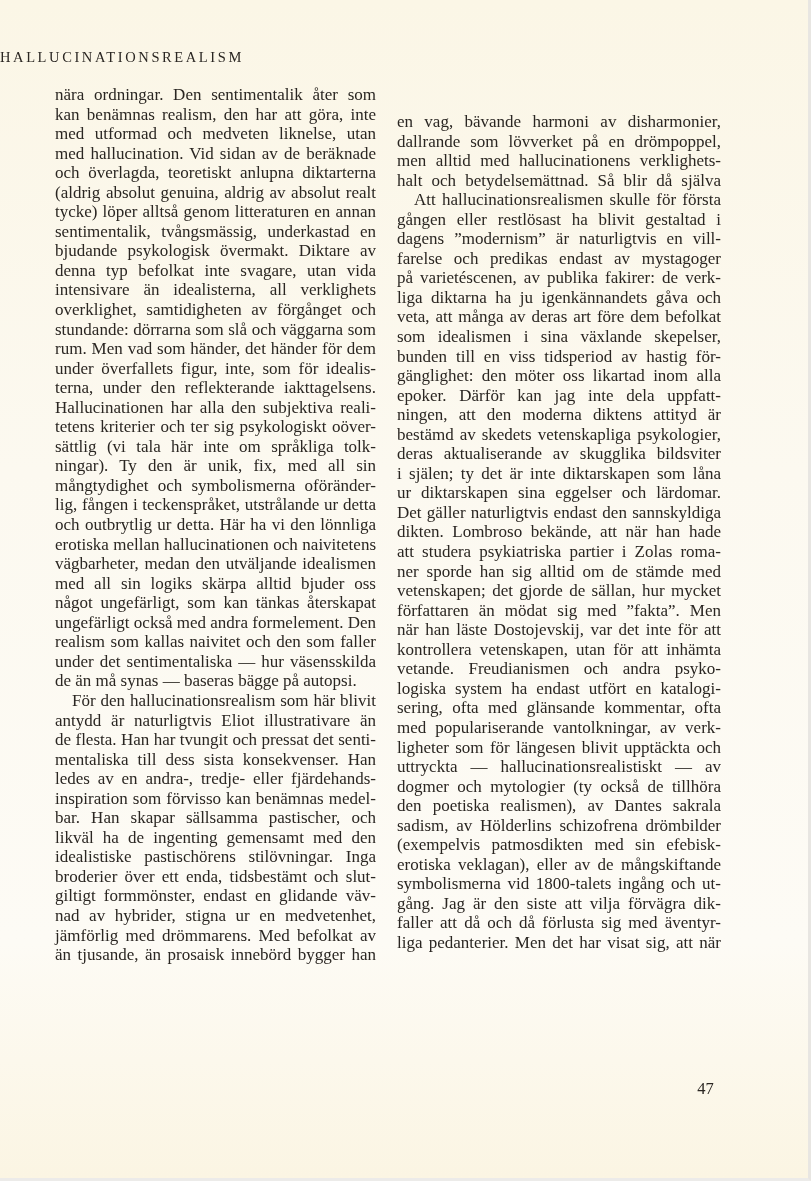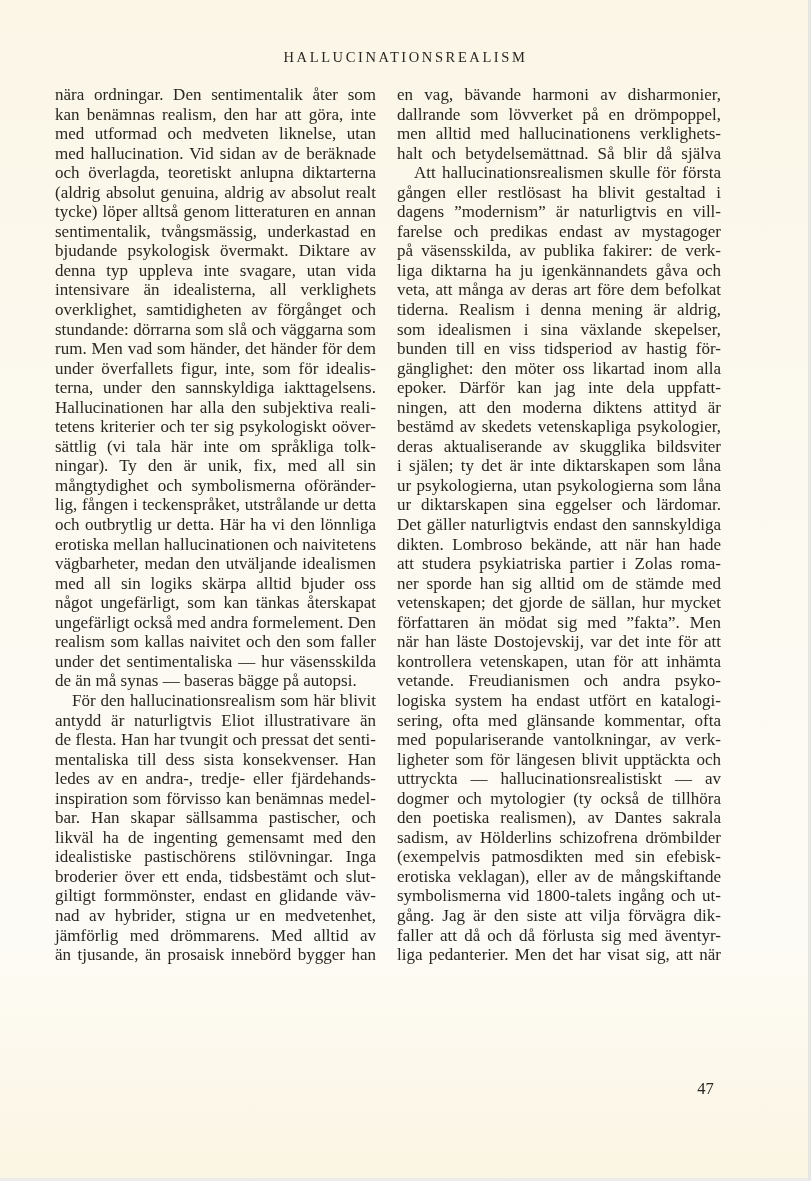--- a/index.html
+++ b/index.html
@@ -11,33 +11,32 @@
     color: #2a2622;
   }
   .page {
     position: absolute; left: 0; top: 0; width: 808px; height: 1178px;
     background: linear-gradient(180deg, #fbf6e6 0%, #fcf9f0 40%, #fdfbf5 80%, #fbf5e3 100%);
     border-right: 3px solid #e8e6e2;
     border-bottom: 3px solid #ecebe9;
   }
   .header {
     position: absolute; top: 49px; left: 0; width: 811px;
-    text-align: center;
     font-family: "Liberation Serif", serif;
     font-size: 14.5px; letter-spacing: 2.6px;
     color: #2a2622;
   }
   .col {
     position: absolute; top: 85px;
     font-family: "Liberation Serif", serif;
     font-size: 17px;
     line-height: 19.55px;
   }
   .col.left { left: 55px; width: 321px; }
-  .col.right { left: 397px; width: 324px; }
+  .col.right { left: 397px; width: 324px; margin-top: 27px; }
   .line {
     display: block; white-space: nowrap;
     text-align: justify; text-align-last: justify;
     height: 19.55px;
   }
   .line.last { text-align-last: left; }
   .line.indent { padding-left: 17px; }
   .pagenum {
     position: absolute; top: 1079px; left: 690px; width: 31px;
     text-align: center;
@@ -54,27 +53,27 @@
   <div class="col left">
     <span class="line">nära ordningar. Den sentimentalik åter som</span>
     <span class="line">kan benämnas realism, den har att göra, inte</span>
     <span class="line">med utformad och medveten liknelse, utan</span>
     <span class="line">med hallucination. Vid sidan av de beräknade</span>
     <span class="line">och överlagda, teoretiskt anlupna diktarterna</span>
     <span class="line">(aldrig absolut genuina, aldrig av absolut realt</span>
     <span class="line">tycke) löper alltså genom litteraturen en annan</span>
     <span class="line">sentimentalik, tvångsmässig, underkastad en</span>
     <span class="line">bjudande psykologisk övermakt. Diktare av</span>
-    <span class="line">denna typ uppleva inte svagare, utan vida</span>
+    <span class="line">denna typ befolkat inte svagare, utan vida</span>
     <span class="line">intensivare än idealisterna, all verklighets</span>
     <span class="line">overklighet, samtidigheten av förgånget och</span>
     <span class="line">stundande: dörrarna som slå och väggarna som</span>
     <span class="line">rum. Men vad som händer, det händer för dem</span>
     <span class="line">under överfallets figur, inte, som för idealis-</span>
-    <span class="line">terna, under den sannskyldiga iakttagelsens.</span>
+    <span class="line">terna, under den reflekterande iakttagelsens.</span>
     <span class="line">Hallucinationen har alla den subjektiva reali-</span>
     <span class="line">tetens kriterier och ter sig psykologiskt oöver-</span>
     <span class="line">sättlig (vi tala här inte om språkliga tolk-</span>
     <span class="line">ningar). Ty den är unik, fix, med all sin</span>
     <span class="line">mångtydighet och symbolismerna oföränder-</span>
     <span class="line">lig, fången i teckenspråket, utstrålande ur detta</span>
     <span class="line">och outbrytlig ur detta. Här ha vi den lönnliga</span>
     <span class="line">erotiska mellan hallucinationen och naivitetens</span>
     <span class="line">vägbarheter, medan den utväljande idealismen</span>
     <span class="line">med all sin logiks skärpa alltid bjuder oss</span>
@@ -88,46 +87,44 @@
     <span class="line">de flesta. Han har tvungit och pressat det senti-</span>
     <span class="line">mentaliska till dess sista konsekvenser. Han</span>
     <span class="line">ledes av en andra-, tredje- eller fjärdehands-</span>
     <span class="line">inspiration som förvisso kan benämnas medel-</span>
     <span class="line">bar. Han skapar sällsamma pastischer, och</span>
     <span class="line">likväl ha de ingenting gemensamt med den</span>
     <span class="line">idealistiske pastischörens stilövningar. Inga</span>
     <span class="line">broderier över ett enda, tidsbestämt och slut-</span>
     <span class="line">giltigt formmönster, endast en glidande väv-</span>
     <span class="line">nad av hybrider, stigna ur en medvetenhet,</span>
-    <span class="line">jämförlig med drömmarens. Med alltid av</span>
+    <span class="line">jämförlig med drömmarens. Med befolkat av</span>
     <span class="line">än tjusande, än prosaisk innebörd bygger han</span>
   </div>
 
   <div class="col right">
     <span class="line">en vag, bävande harmoni av disharmonier,</span>
     <span class="line">dallrande som lövverket på en drömpoppel,</span>
     <span class="line">men alltid med hallucinationens verklighets-</span>
     <span class="line">halt och betydelsemättnad. Så blir då själva</span>
     <span class="line indent">Att hallucinationsrealismen skulle för första</span>
     <span class="line">gången eller restlösast ha blivit gestaltad i</span>
     <span class="line">dagens ”modernism” är naturligtvis en vill-</span>
     <span class="line">farelse och predikas endast av mystagoger</span>
-    <span class="line">på väsensskilda, av publika fakirer: de verk-</span>
+    <span class="line">på varietéscenen, av publika fakirer: de verk-</span>
     <span class="line">liga diktarna ha ju igenkännandets gåva och</span>
     <span class="line">veta, att många av deras art före dem befolkat</span>
-    <span class="line">tiderna. Realism i denna mening är aldrig,</span>
     <span class="line">som idealismen i sina växlande skepelser,</span>
     <span class="line">bunden till en viss tidsperiod av hastig för-</span>
     <span class="line">gänglighet: den möter oss likartad inom alla</span>
     <span class="line">epoker. Därför kan jag inte dela uppfatt-</span>
     <span class="line">ningen, att den moderna diktens attityd är</span>
     <span class="line">bestämd av skedets vetenskapliga psykologier,</span>
     <span class="line">deras aktualiserande av skugglika bildsviter</span>
     <span class="line">i själen; ty det är inte diktarskapen som låna</span>
-    <span class="line">ur psykologierna, utan psykologierna som låna</span>
     <span class="line">ur diktarskapen sina eggelser och lärdomar.</span>
     <span class="line">Det gäller naturligtvis endast den sannskyldiga</span>
     <span class="line">dikten. Lombroso bekände, att när han hade</span>
     <span class="line">att studera psykiatriska partier i Zolas roma-</span>
     <span class="line">ner sporde han sig alltid om de stämde med</span>
     <span class="line">vetenskapen; det gjorde de sällan, hur mycket</span>
     <span class="line">författaren än mödat sig med ”fakta”. Men</span>
     <span class="line">när han läste Dostojevskij, var det inte för att</span>
     <span class="line">kontrollera vetenskapen, utan för att inhämta</span>
     <span class="line">vetande. Freudianismen och andra psyko-</span>

